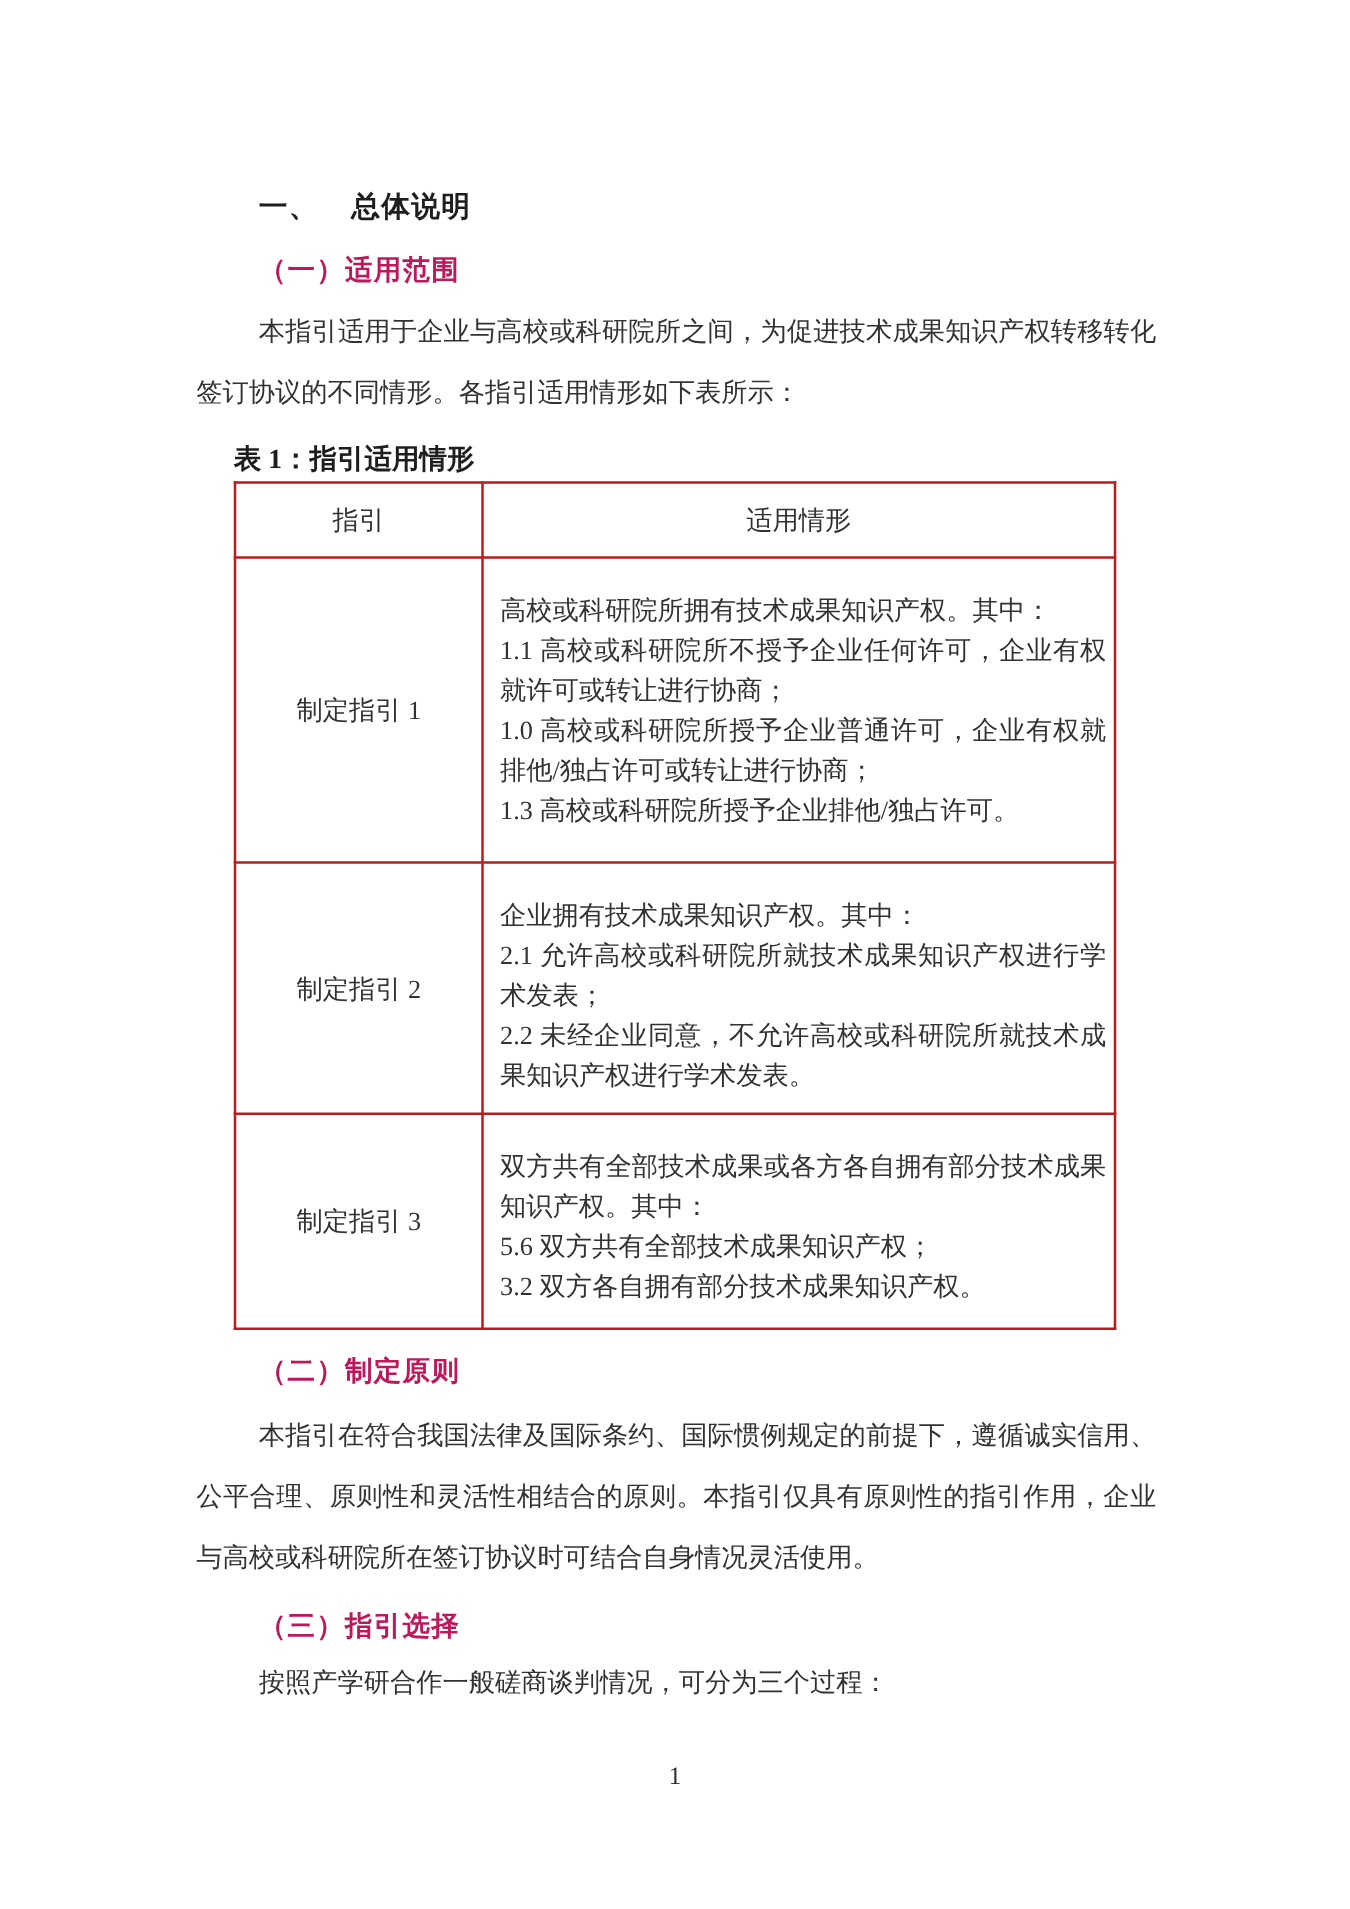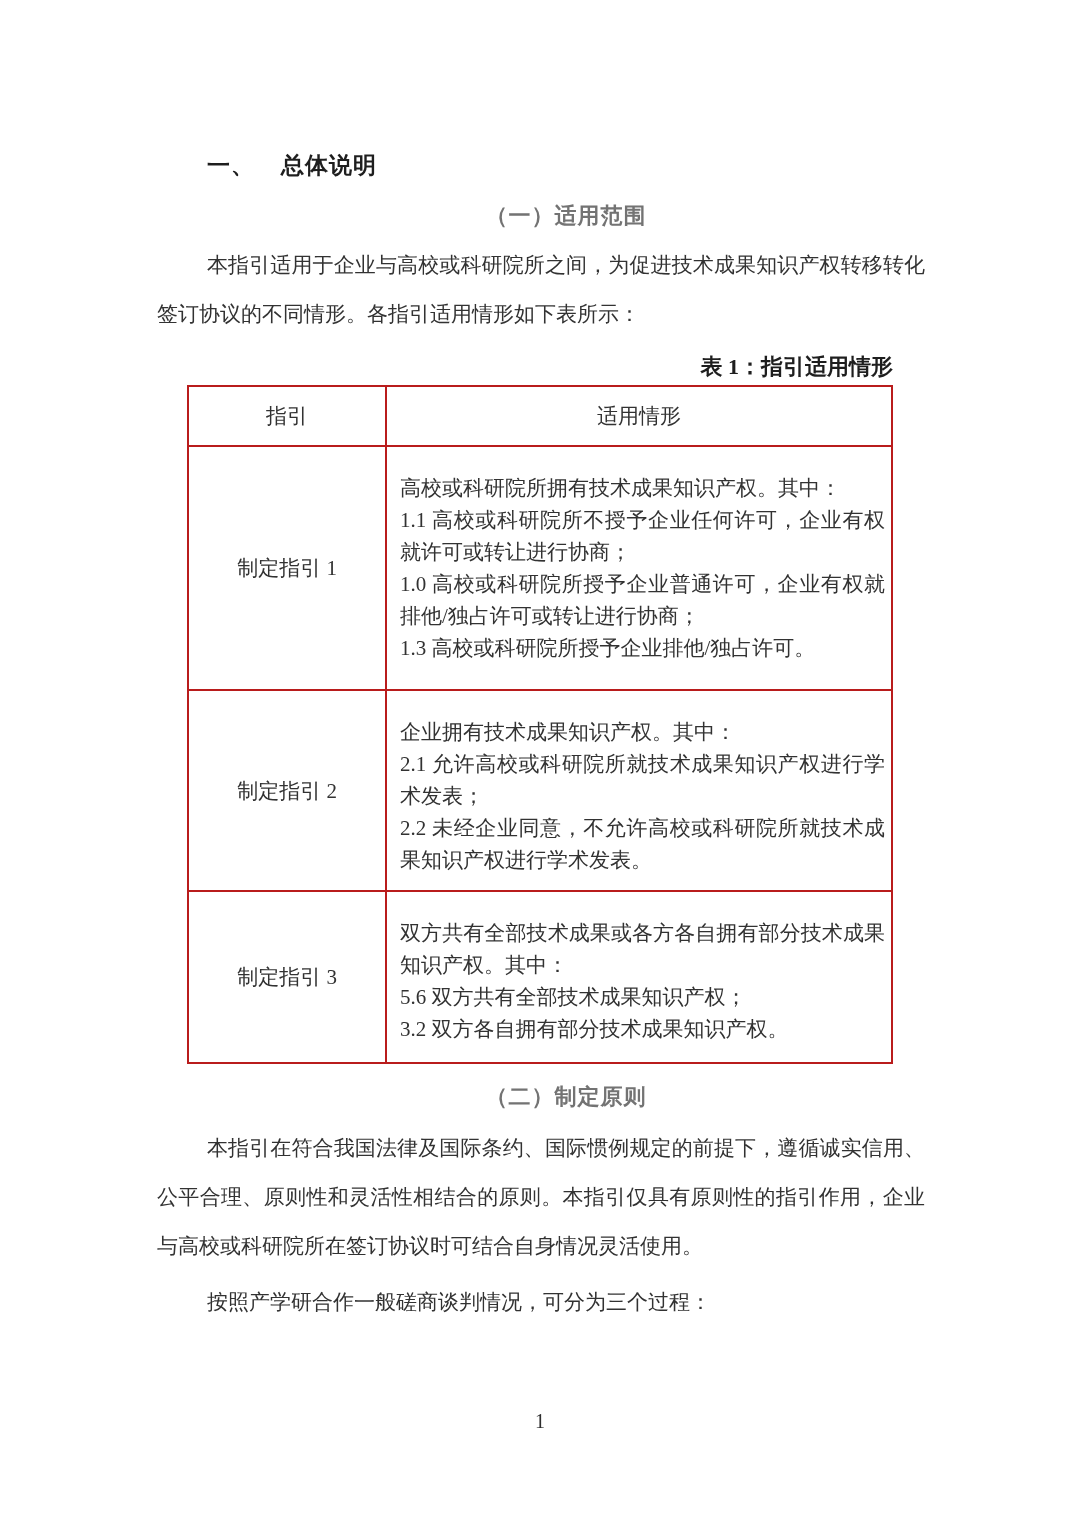--- a/index.html
+++ b/index.html
@@ -28,42 +28,41 @@
     font-weight: bold;
     color: #1e1e1e;
     letter-spacing: 1px;
   }
   .h1 .h1-num { margin-right: 26px; }
   .h2 {
     margin-left: 50px;
     font-size: 22px;
     line-height: 28px;
     font-weight: bold;
-    color: #737373;
+    color: #be185d;
     letter-spacing: 1px;
-    text-align: center;
   }
   .h2-scope  { margin-top: 22px; }
   .h2-principles { margin-top: 19px; }
   .h2-selection  { margin-top: 16px; }
   p.body {
     font-size: 21px;
     line-height: 49px;
     text-align: justify;
     color: #323232;
   }
   p.indent { text-indent: 50px; }
   .para-scope      { margin-top: 11px; }
   .para-principles { margin-top: 13px; }
   .para-selection  { margin-top: 7px; }
   .table-caption {
     margin-top: 14px;
     width: 706px;
     margin-left: 30px;
-    text-align: right;
+    text-align: left;
     font-size: 22px;
     line-height: 28px;
     font-weight: bold;
     color: #1e1e1e;
   }
   table.guide-table {
     border-collapse: collapse;
     table-layout: fixed;
     margin-top: 4px;
     margin-left: 30px;
@@ -155,19 +154,20 @@
             <div class="cell-line">3.2 双方各自拥有部分技术成果知识产权。</div>
           </td>
         </tr>
       </tbody>
     </table>
 
     <div class="h2 h2-principles">（二）制定原则</div>
 
     <p class="body indent para-principles">本指引在符合我国法律及国际条约、国际惯例规定的前提下，遵循诚实信用、公平合理、原则性和灵活性相结合的原则。本指引仅具有原则性的指引作用，企业与高校或科研院所在签订协议时可结合自身情况灵活使用。</p>
 
+    <div class="h2 h2-selection">（三）指引选择</div>
 
     <p class="body indent para-selection">按照产学研合作一般磋商谈判情况，可分为三个过程：</p>
 
   </div>
 
   <div class="page-number">1</div>
 </div>
 
 </body></html>

